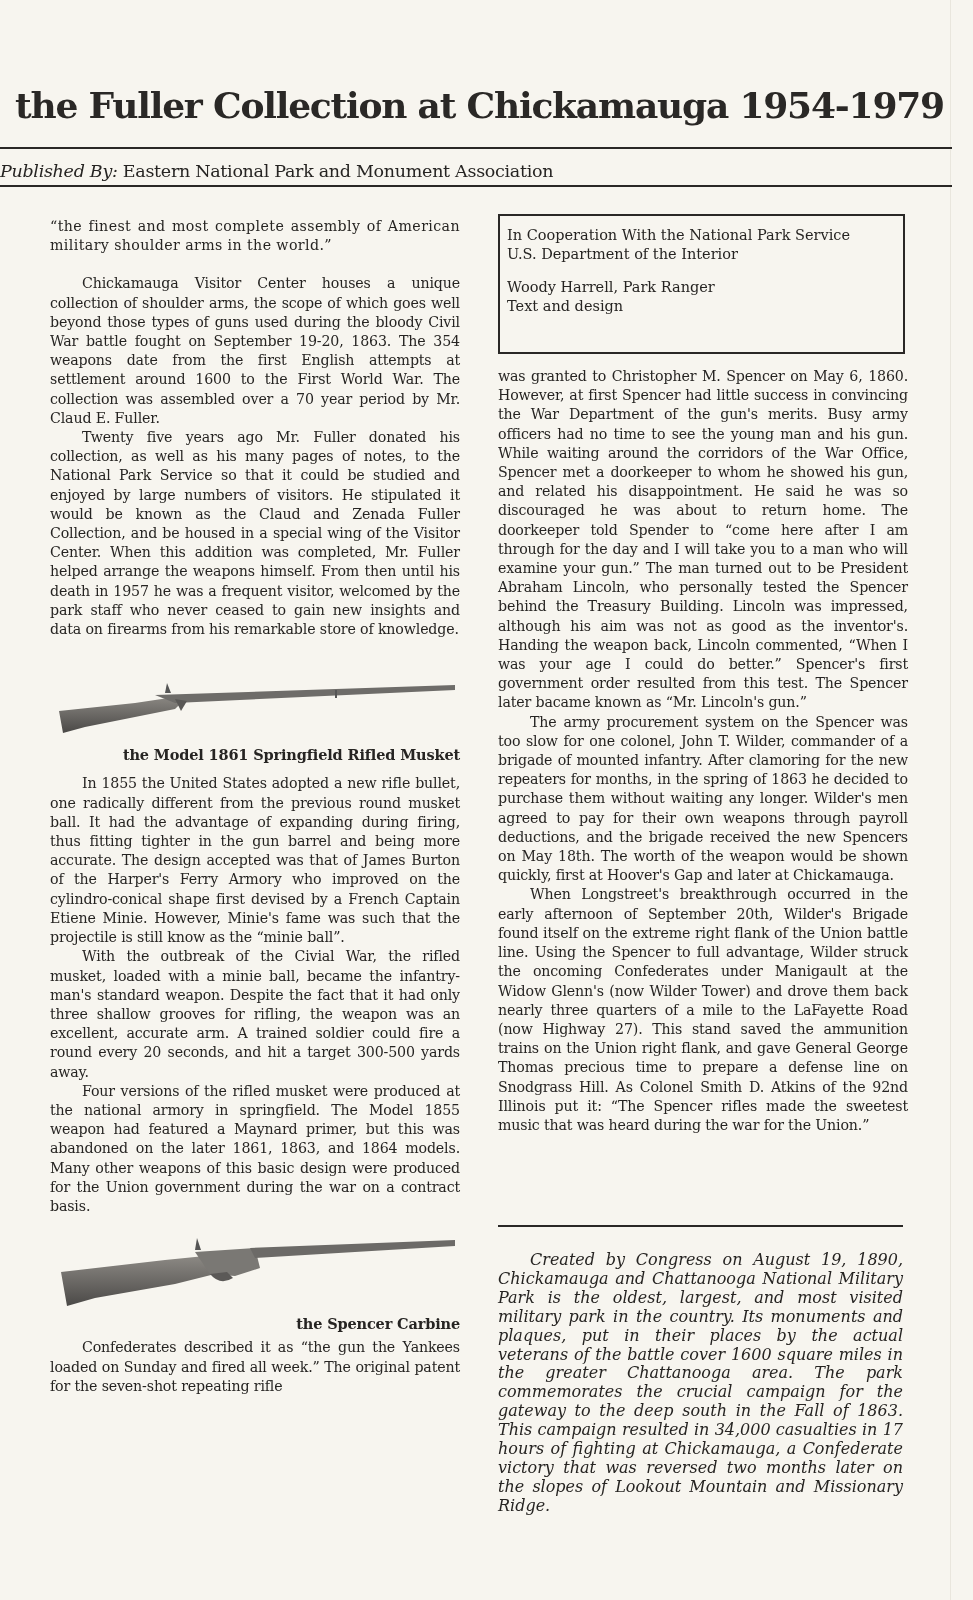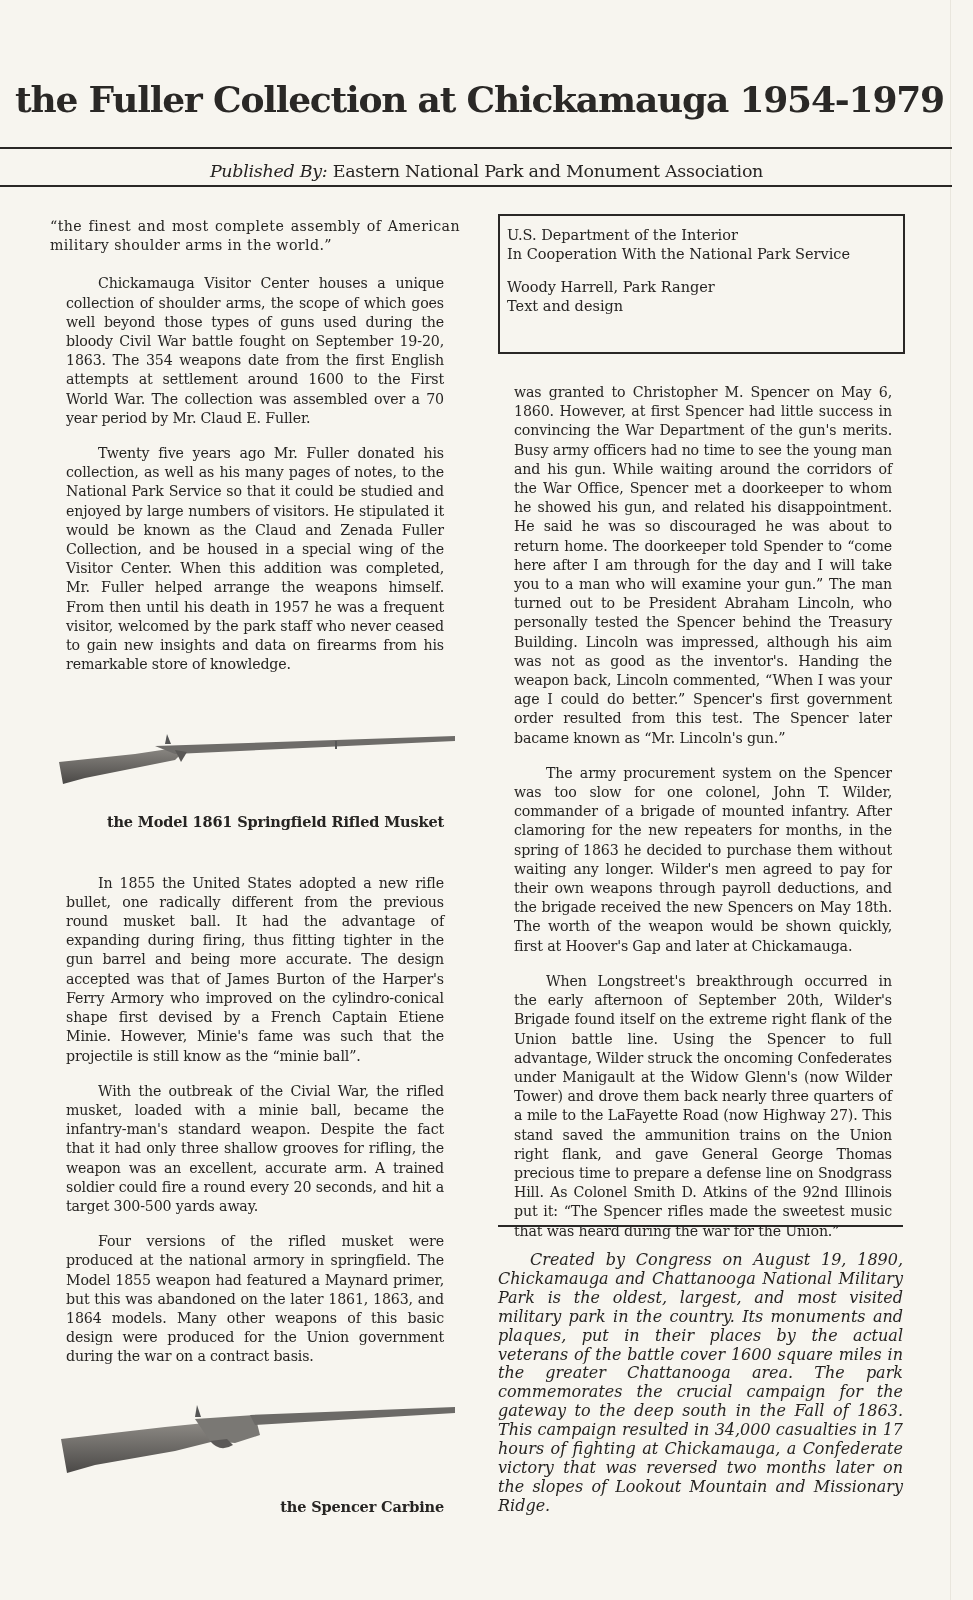--- a/index.html
+++ b/index.html
@@ -6,34 +6,34 @@
   body {
     width:973px; height:1600px; overflow:hidden;
     background:#f7f5ef;
     font-family:"DejaVu Serif", "Liberation Serif", serif;
     color:#262422;
     position:relative;
   }
   .page { position:absolute; left:0; top:0; width:973px; height:1600px; }
   .right-edge { position:absolute; left:950px; top:0; width:1px; height:1600px; background:#e9e6dd; }
   .title {
-    position:absolute; left:0; top:78px; width:959px; text-align:center;
+    position:absolute; left:0; top:84px; width:959px; text-align:center;
     font-family:"DejaVu Serif", serif; font-weight:bold; font-size:36px;
     letter-spacing:-1.2px; color:#2a2826;
   }
   .rule { position:absolute; left:0; width:952px; height:2px; background:#2a2826; }
   .publisher {
-    position:absolute; left:0; top:161px; width:973px; text-align:center;
+    position:absolute; left:0; top:161px; width:973px; 
     font-size:17.5px; letter-spacing:-0.3px;
   }
   .publisher .pub-label { font-style:italic; }
   .col { position:absolute; font-size:14.2px; line-height:19.2px; text-align:justify; letter-spacing:-0.15px; }
   .col-left { left:50px; top:217px; width:410px; }
   .col-right { left:498px; top:367px; width:410px; }
-  .col p { margin:16px; text-indent:32px; }
+  .col p { margin:0; text-indent:32px; }
   .col p.noindent { text-indent:0; }
   .quote { margin:0 0 19px 0 !important; text-indent:0 !important; letter-spacing:0.4px; }
   .caption { text-align:right; font-weight:bold; font-size:14.5px; margin:0; text-indent:0; }
   .gun { display:block; margin:0 auto; }
   .credit-box {
     position:absolute; left:498px; top:214px; width:396px; height:126px;
     border:2px solid #2a2826; padding:10px 0 0 7px;
     font-size:14.5px; line-height:18.5px;
   }
   .credit-box .gap { height:15px; }
@@ -93,25 +93,26 @@
         </linearGradient>
       </defs>
       <path d="M6 38 L110 26 L150 22 L160 40 L120 50 L40 64 L12 72 Z" fill="url(#wood2)"></path>
       <path d="M140 18 L200 14 L205 34 L180 42 L155 40 Z" fill="#7a7874"></path>
       <path d="M195 14 L400 6 L400 12 L200 24 Z" fill="#6c6a67"></path>
       <path d="M140 16 L142 4 L146 16 Z" fill="#555"></path>
       <path d="M155 40 Q165 52 178 44 L172 38 Z" fill="#5b5957"></path>
     </svg>
     <p class="caption">the Spencer Carbine</p>
     <div style="height:5px"></div>
+    <p>Confederates described it as “the gun the Yankees loaded on Sunday and fired all week.” The original patent for the seven-shot repeating rifle</p>
   </div>
 
   <div class="credit-box">
+    <div>In Cooperation With the National Park Service</div>
     <div>U.S. Department of the Interior</div>
-    <div>In Cooperation With the National Park Service</div>
     <div class="gap"></div>
     <div>Woody Harrell, Park Ranger</div>
     <div>Text and design</div>
   </div>
 
   <div class="col col-right">
     <p class="noindent">was granted to Christopher M. Spencer on May 6, 1860. However, at first Spencer had little success in convincing the War Department of the gun's merits. Busy army officers had no time to see the young man and his gun. While waiting around the corridors of the War Office, Spencer met a doorkeeper to whom he showed his gun, and related his disappointment. He said he was so discouraged he was about to return home. The doorkeeper told Spender to “come here after I am through for the day and I will take you to a man who will examine your gun.” The man turned out to be President Abraham Lincoln, who personally tested the Spencer behind the Treasury Building. Lincoln was impressed, although his aim was not as good as the inventor's. Handing the weapon back, Lincoln commented, “When I was your age I could do better.” Spencer's first government order resulted from this test. The Spencer later bacame known as “Mr. Lincoln's gun.”</p>
     <p>The army procurement system on the Spencer was too slow for one colonel, John T. Wilder, commander of a brigade of mounted infantry. After clamoring for the new repeaters for months, in the spring of 1863 he decided to purchase them without waiting any longer. Wilder's men agreed to pay for their own weapons through payroll deductions, and the brigade received the new Spencers on May 18th. The worth of the weapon would be shown quickly, first at Hoover's Gap and later at Chickamauga.</p>
     <p>When Longstreet's breakthrough occurred in the early afternoon of September 20th, Wilder's Brigade found itself on the extreme right flank of the Union battle line. Using the Spencer to full advantage, Wilder struck the oncoming Confederates under Manigault at the Widow Glenn's (now Wilder Tower) and drove them back nearly three quarters of a mile to the LaFayette Road (now Highway 27). This stand saved the ammunition trains on the Union right flank, and gave General George Thomas precious time to prepare a defense line on Snodgrass Hill. As Colonel Smith D. Atkins of the 92nd Illinois put it: “The Spencer rifles made the sweetest music that was heard during the war for the Union.”</p>
   </div>

